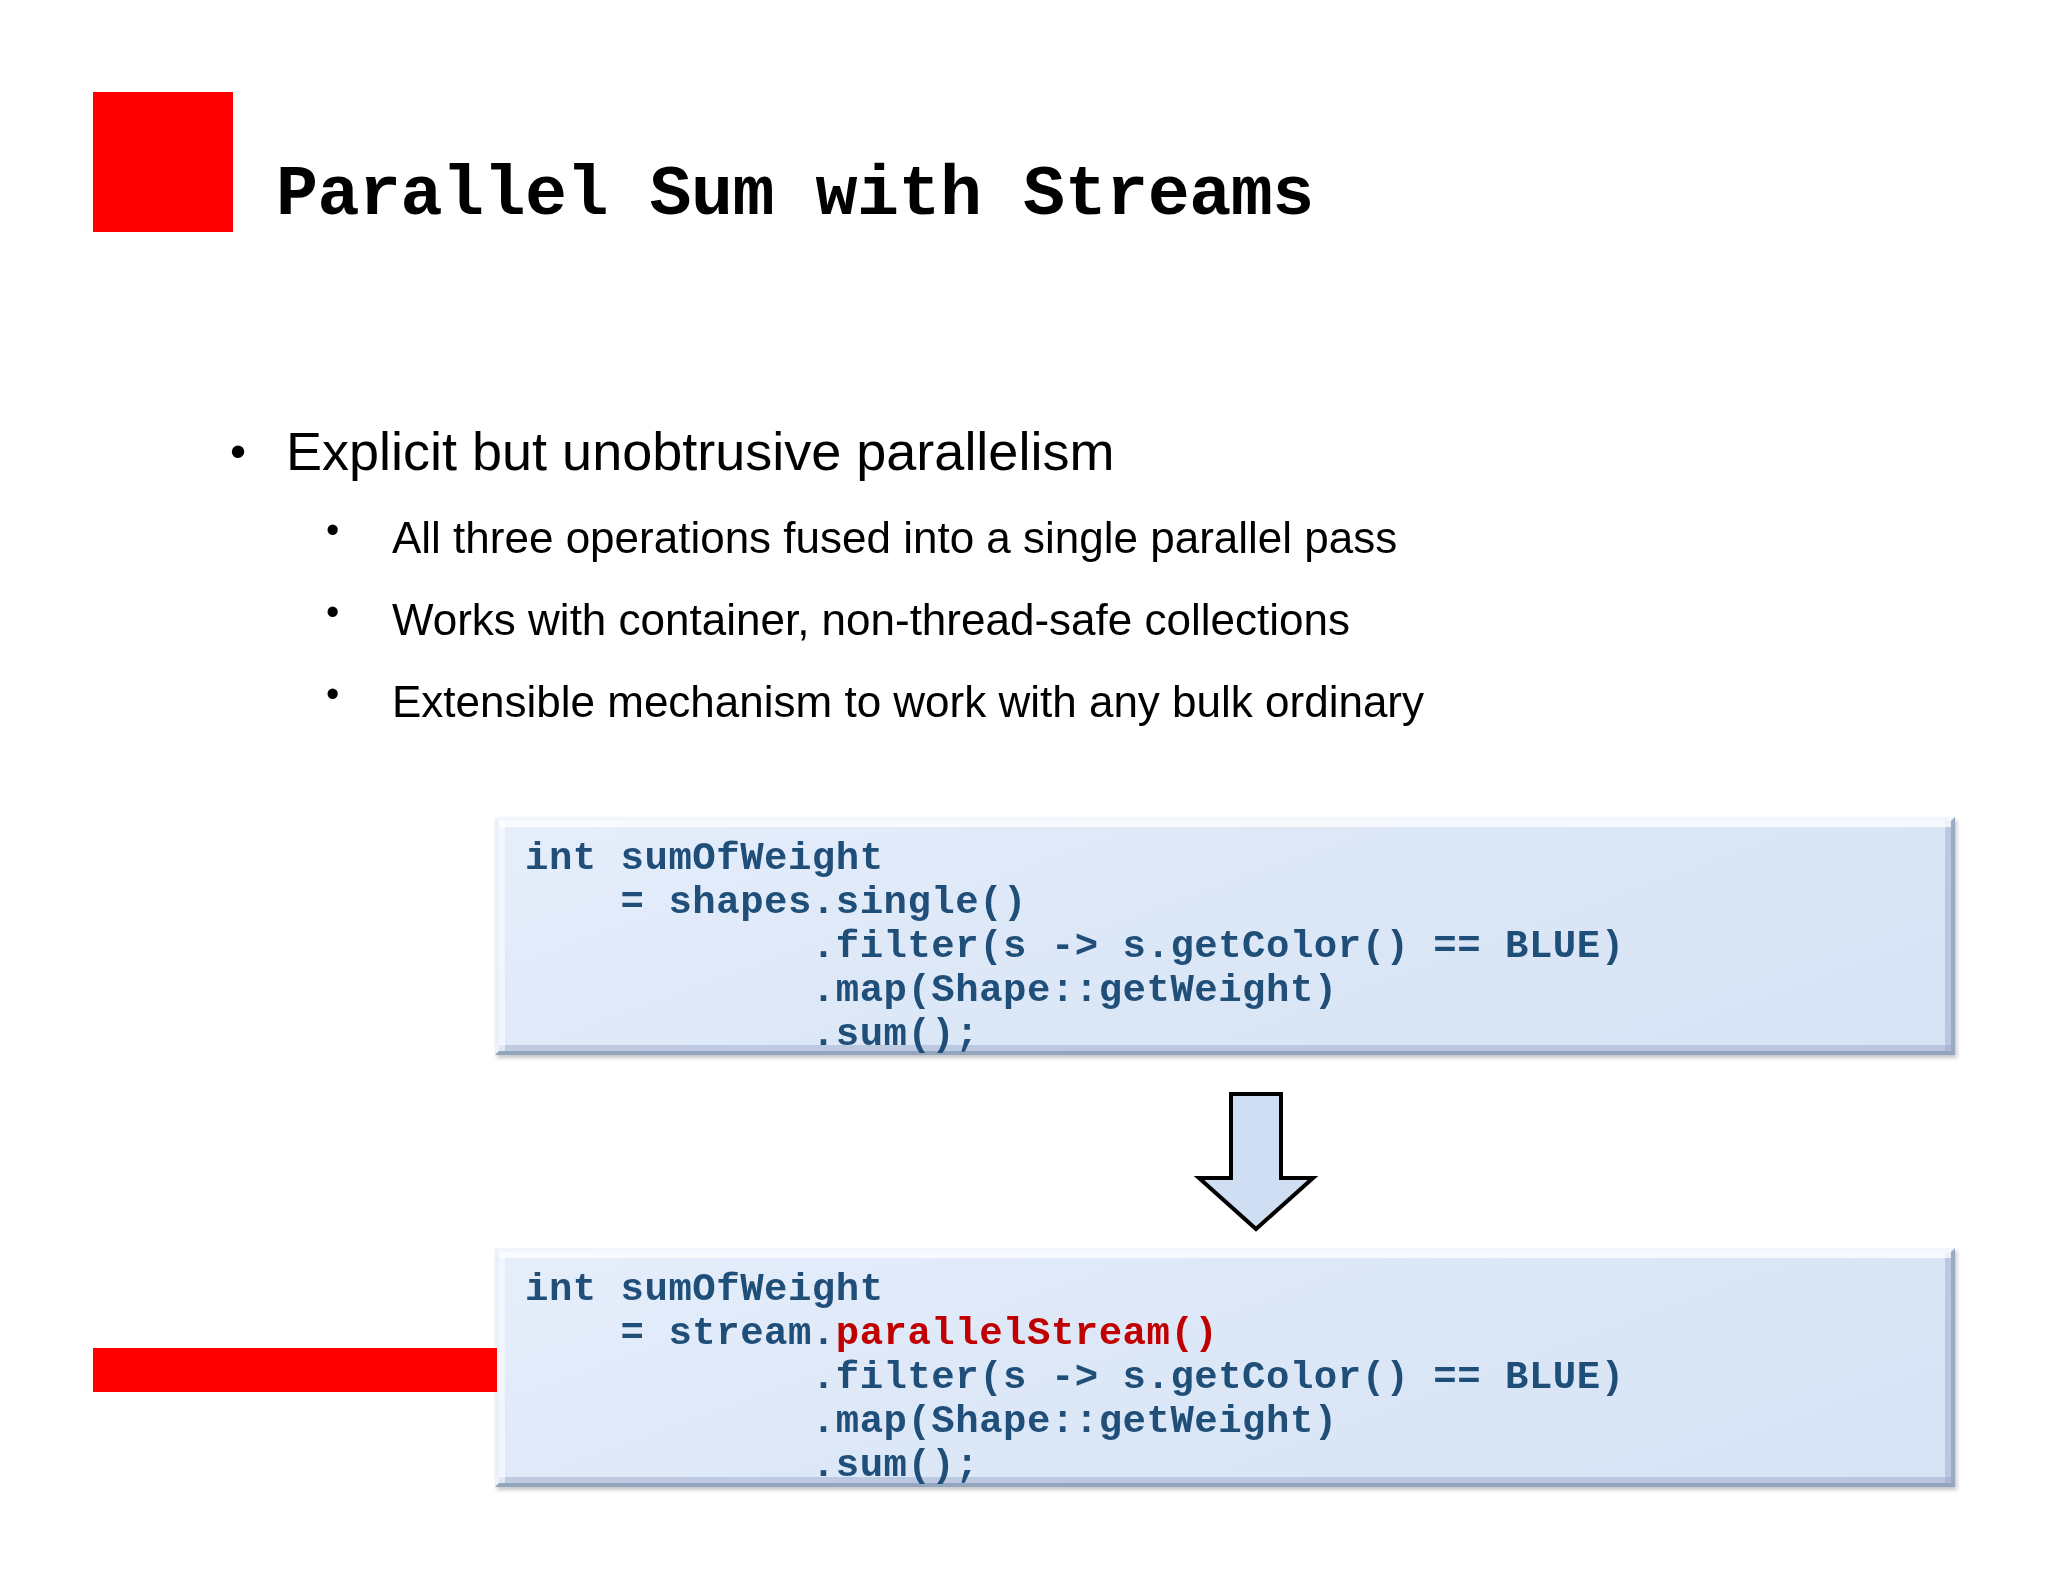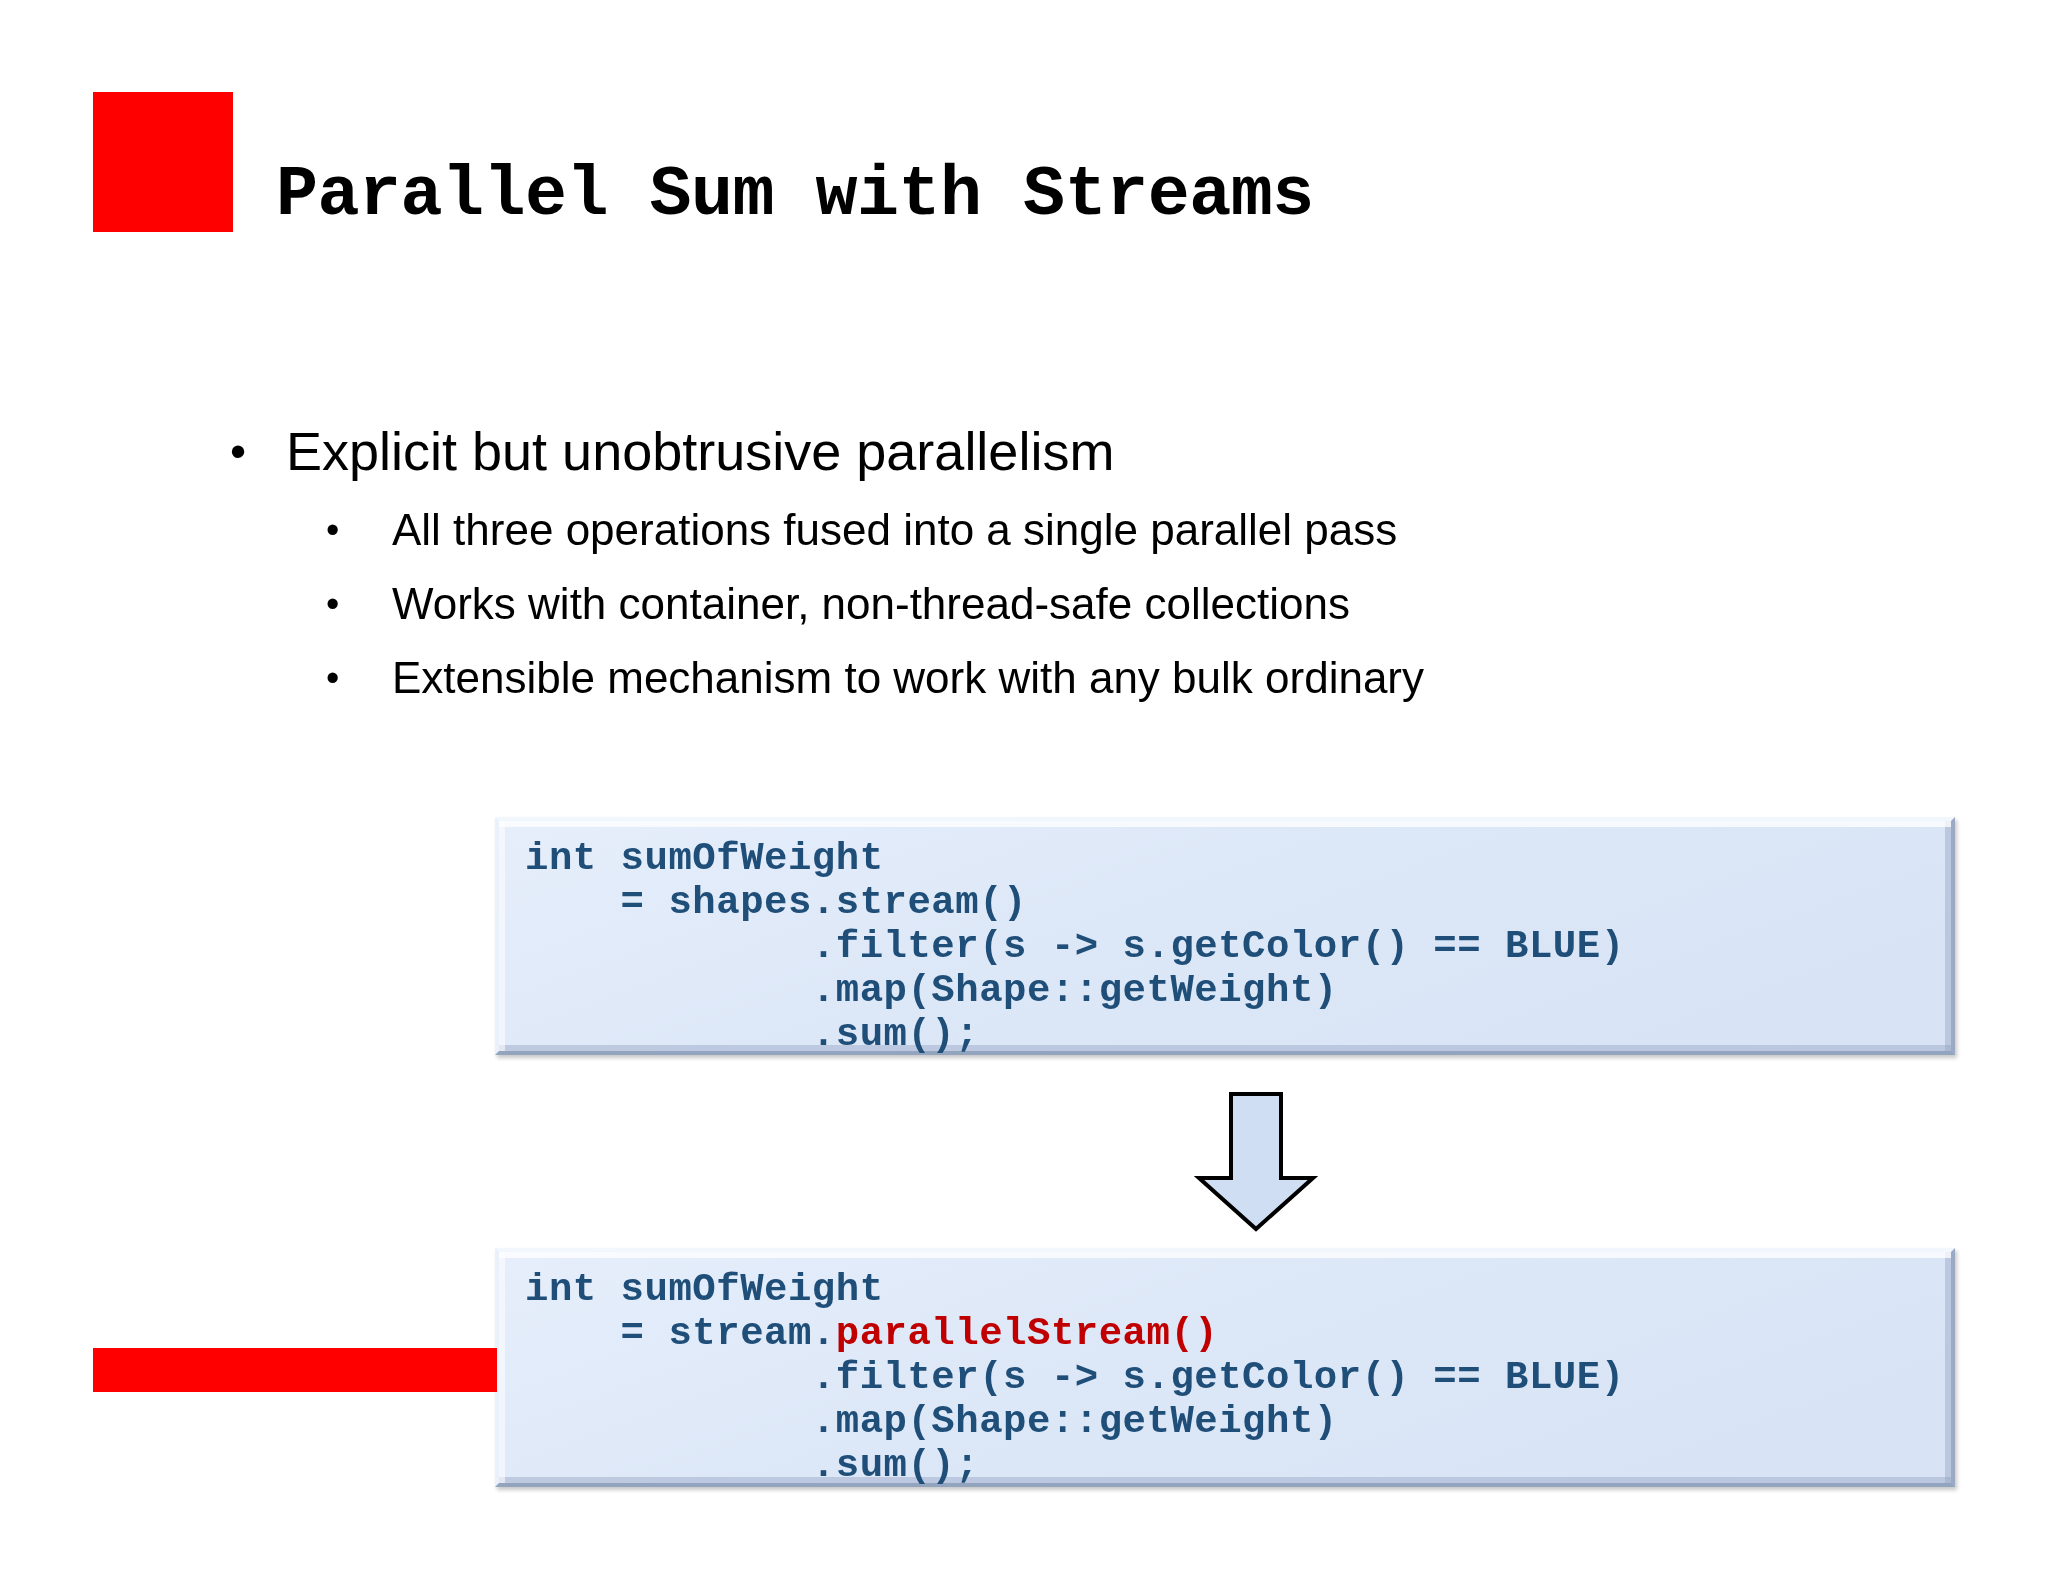--- a/index.html
+++ b/index.html
@@ -75,20 +75,21 @@
   }
   .bullet-l2 .dot {
     width: 66px;
     flex: 0 0 66px;
     font-size: 38px;
     line-height: 52px;
   }
   .bullet-l2 .txt {
     flex: 1 1 auto;
     white-space: nowrap;
+    margin-top: 8px;
   }
 
   
   .code-box {
     position: absolute;
     left: 495px;
     width: 1460px;
     background: linear-gradient(160deg, #e6eefb 0%, #dce7f7 45%, #d7e3f5 100%);
     border-top: 4px solid #f2f7fd;
     border-left: 4px solid #eaf1fb;
@@ -167,21 +168,21 @@
 
   <div class="bullet-l2">
     <span class="dot">•</span>
     <span class="txt">Extensible mechanism to work with any bulk ordinary</span>
   </div>
 
 </div>
 
 <div class="code-box" id="code-box-sequential">
   <div class="code-text"><span>int sumOfWeight</span>
-<span>    = shapes.stream()</span>
+<span>    = shapes.single()</span>
 <span>            .filter(s -&gt; s.getColor() == BLUE)</span>
 <span>            .map(Shape::getWeight)</span>
 <span>            .sum();</span></div>
 </div>
 
 <svg id="transform-arrow" viewBox="0 0 136 140">
   <polygon points="43,2 93,2 93,86 125,86 68,137 11,86 43,86" fill="#cfdef3" stroke="#000000" stroke-width="4" stroke-linejoin="miter"></polygon>
 </svg>
 
 <div class="code-box" id="code-box-parallel">

